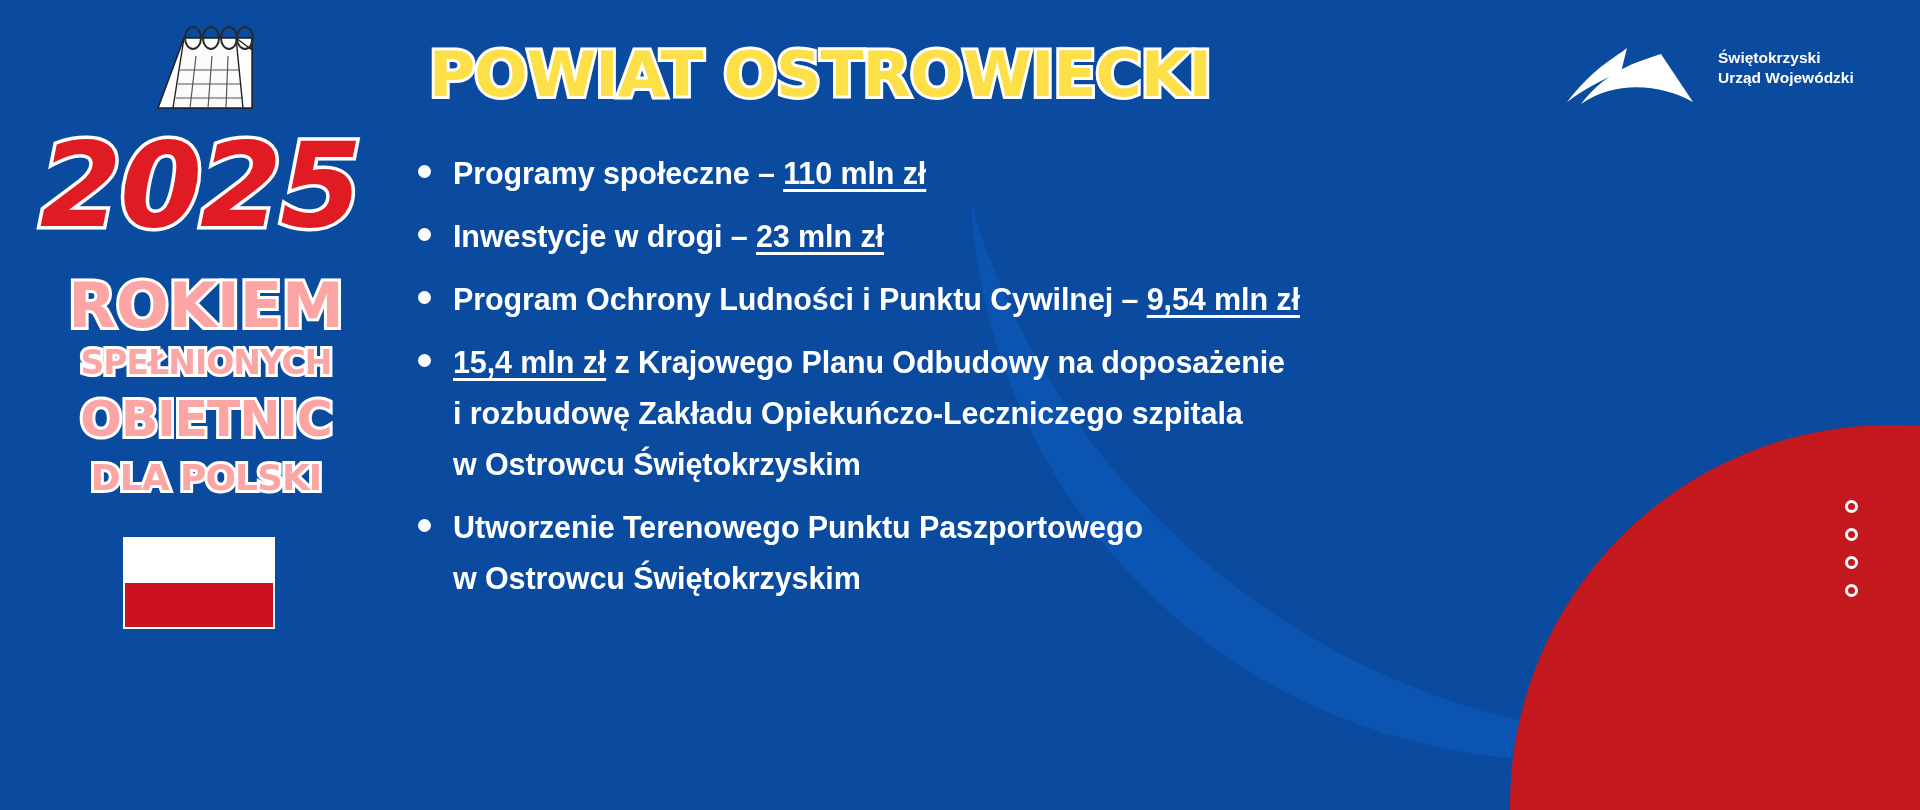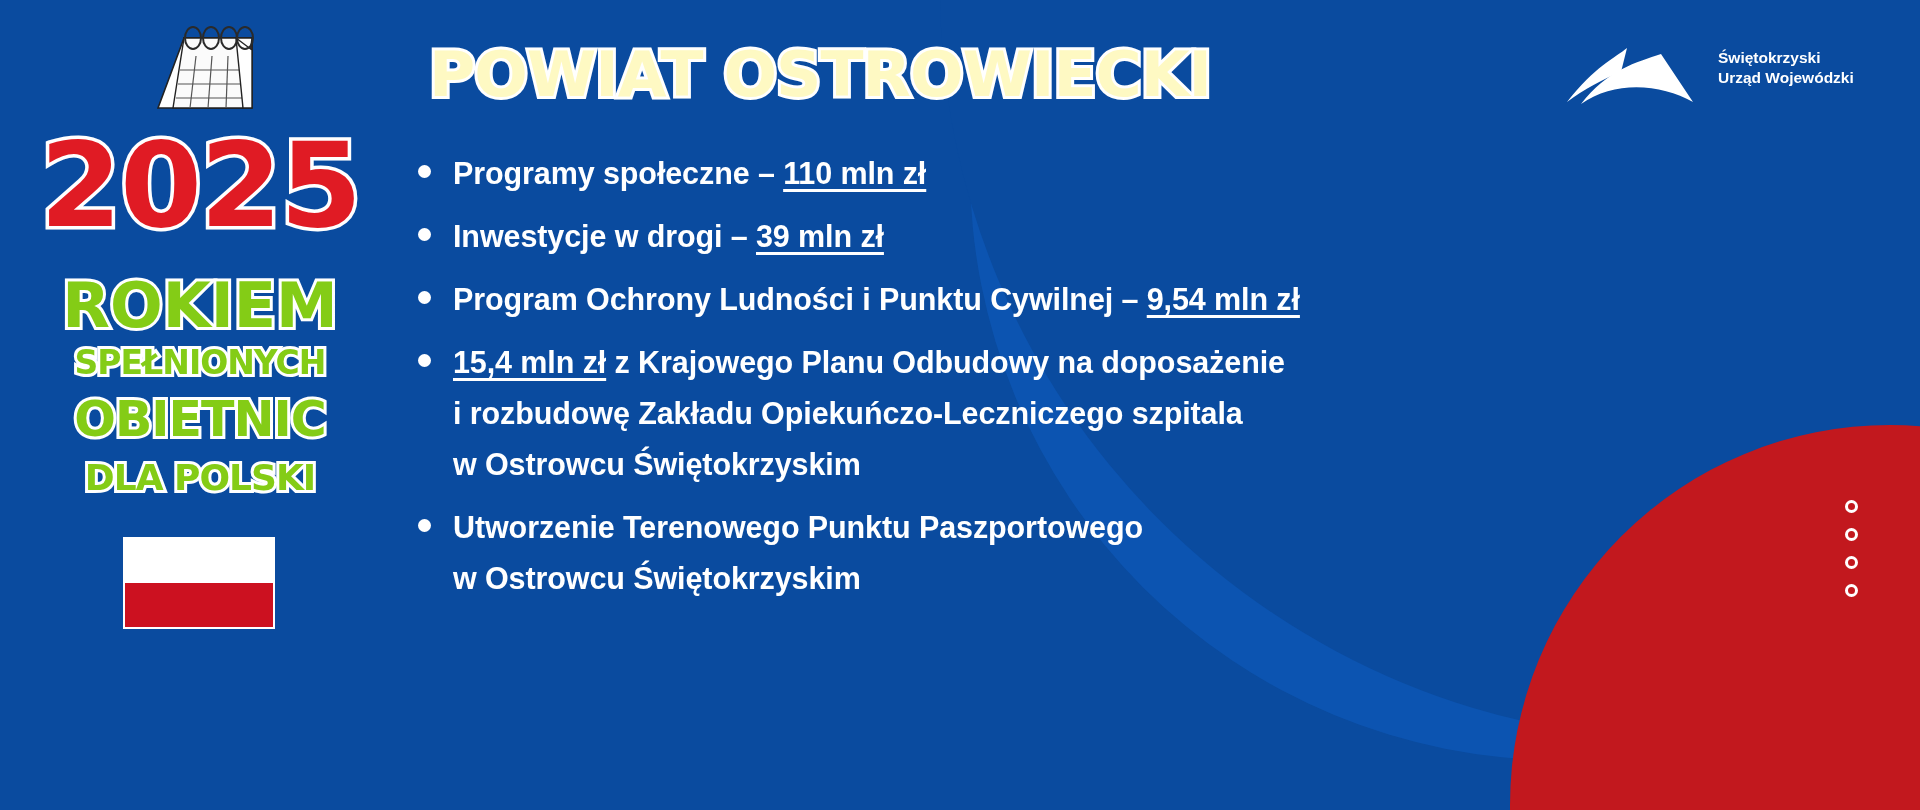--- a/index.html
+++ b/index.html
@@ -84,31 +84,33 @@
     top: 126px;
     width: 400px;
     font-size: 118px;
     line-height: 118px;
     font-weight: 900;
     letter-spacing: -2px;
     color: #e01b24;
     -webkit-text-stroke: 7px #ffffff;
     paint-order: stroke fill;
     font-family: "DejaVu Sans", sans-serif;
+    font-style: italic;
   }
   .slogan {
     position: absolute;
     left: 0;
     top: 276px;
     width: 400px;
-    color: #84cc16;
+    color: #fca5a5;
     font-weight: 900;
     font-family: "DejaVu Sans", sans-serif;
     -webkit-text-stroke: 6px #ffffff;
     paint-order: stroke fill;
+    padding-left: 6px;
   }
   .slogan .l1 { font-size: 62px; line-height: 60px; letter-spacing: 0px; }
   .slogan .l2 { font-size: 33px; line-height: 53px; letter-spacing: -1px; }
   .slogan .l3 { font-size: 49px; line-height: 62px; letter-spacing: -1px; }
   .slogan .l4 { font-size: 36px; line-height: 54px; letter-spacing: -1px; }
 
   .flag {
     position: absolute;
     left: 123px;
     top: 537px;
@@ -126,21 +128,21 @@
     position: absolute;
     left: 400px;
     top: 43px;
     width: 840px;
     text-align: center;
     font-family: "DejaVu Sans", sans-serif;
     font-size: 63px;
     line-height: 63px;
     font-weight: 900;
     letter-spacing: -1px;
-    color: #fef9c3;
+    color: #fde047;
     -webkit-text-stroke: 6px #ffffff;
     paint-order: stroke fill;
   }
 
   .logo {
     position: absolute;
     left: 1565px;
     top: 32px;
     display: flex;
     align-items: center;
@@ -265,21 +267,21 @@
   <div class="bullets" id="bullet-list">
       <div class="bullet">
         <span class="dot"></span>
         <div class="body">
           <span class="line"><span>Programy społeczne – </span><span class="u">110 mln zł</span></span>
         </div>
       </div>
       <div class="bullet">
         <span class="dot"></span>
         <div class="body">
-          <span class="line"><span>Inwestycje w drogi – </span><span class="u">39 mln zł</span></span>
+          <span class="line"><span>Inwestycje w drogi – </span><span class="u">23 mln zł</span></span>
         </div>
       </div>
       <div class="bullet">
         <span class="dot"></span>
         <div class="body">
           <span class="line"><span>Program Ochrony Ludności i Punktu Cywilnej – </span><span class="u">9,54 mln zł</span></span>
         </div>
       </div>
       <div class="bullet">
         <span class="dot"></span>

